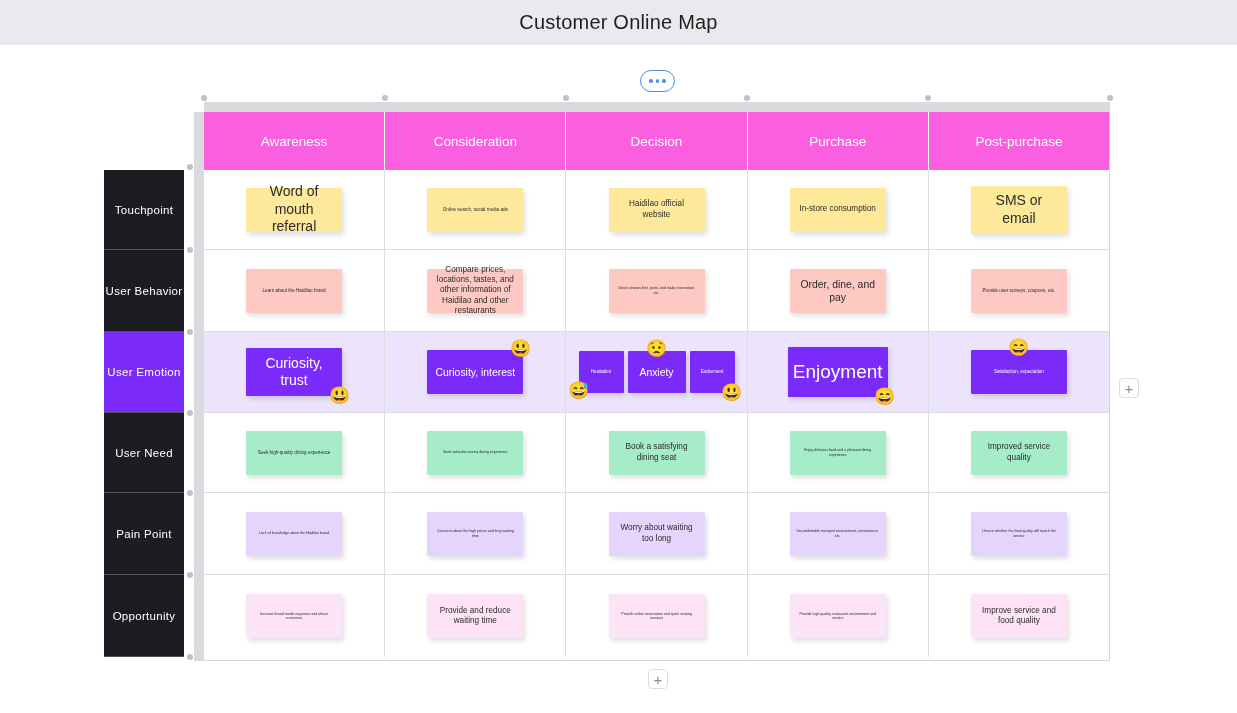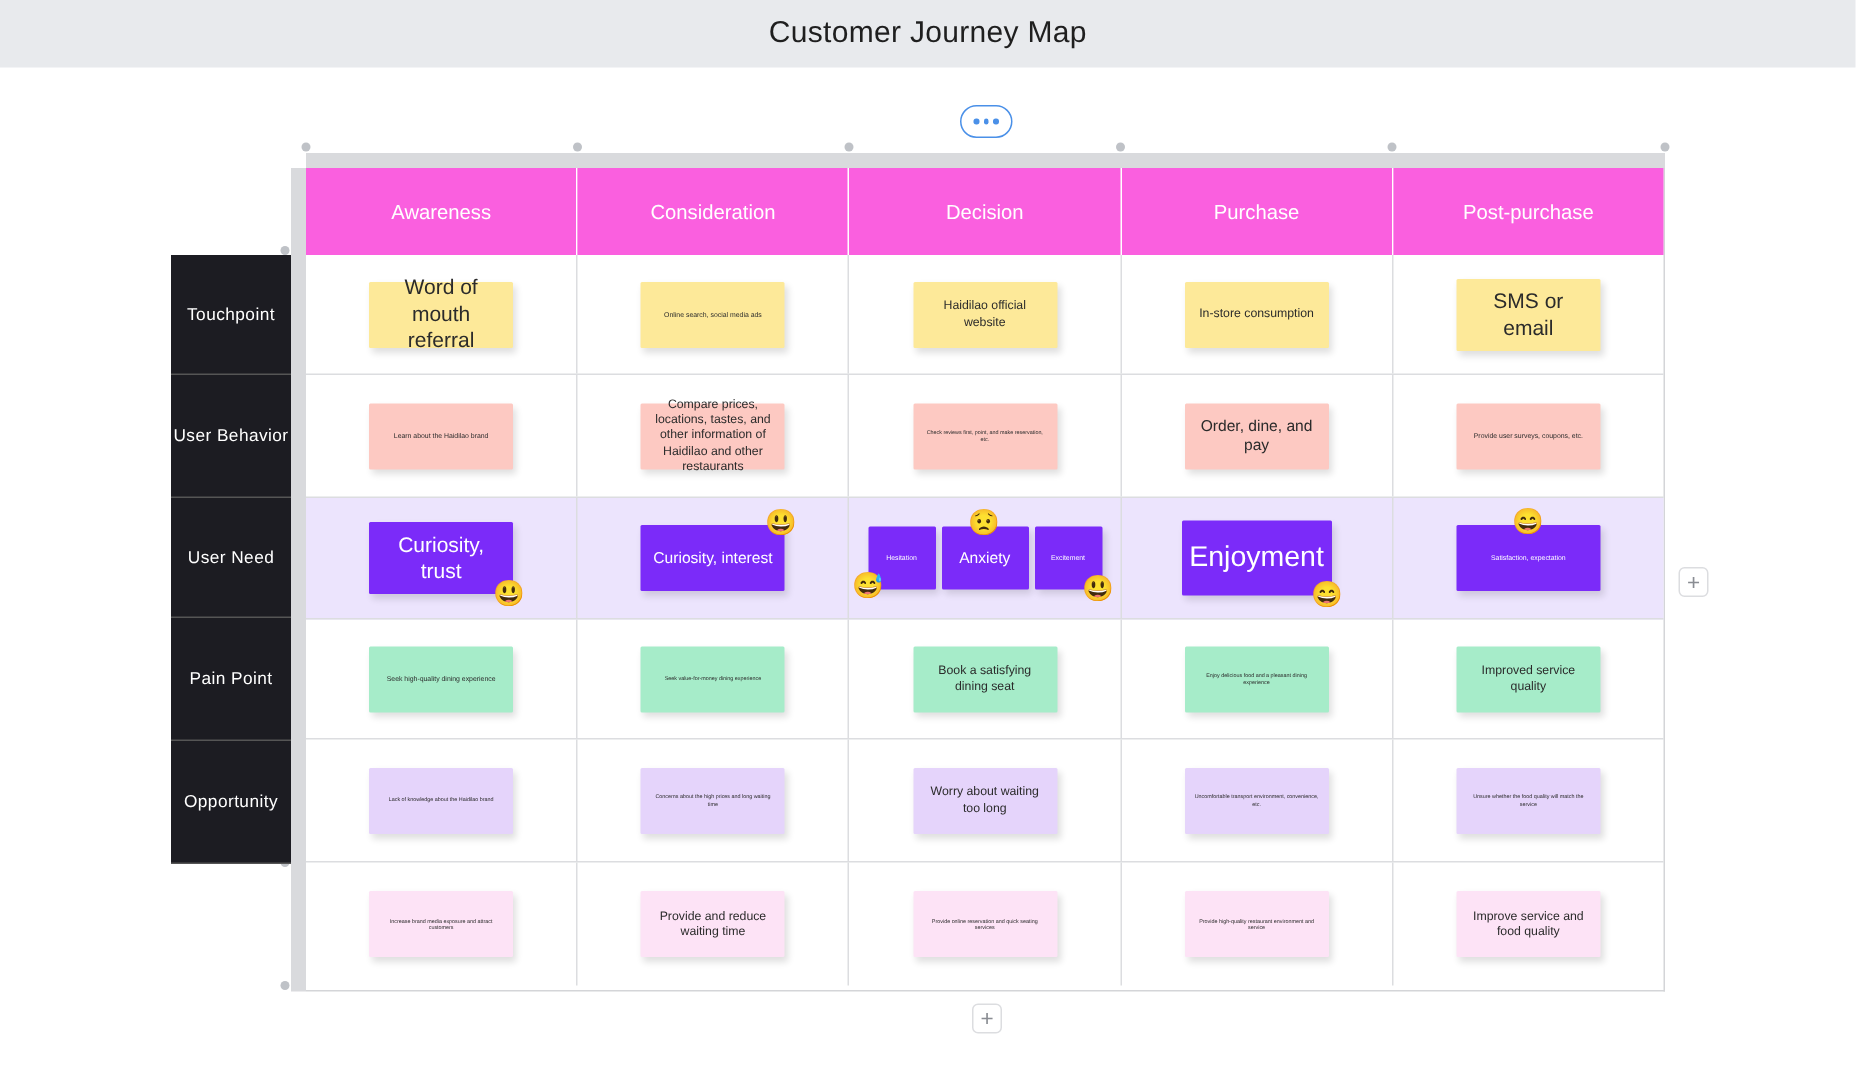--- a/index.html
+++ b/index.html
@@ -75,21 +75,21 @@
     border-right: 1px solid #dcdde0;
     display: flex; align-items: center; justify-content: center;
     position: relative;
   }
   .cell:last-child { border-right: none; }
 
   .row-emotion { background: #ece4fd; }
 
   
   .labels {
-    position: absolute; left: 114px; top: 170px; width: 80px;
+    position: absolute; left: 104px; top: 170px; width: 80px;
   }
   .label-cell {
     background: #1c1c22;
     color: #ffffff;
     display: flex; align-items: center; justify-content: center;
     font-size: 11.5px; letter-spacing: .3px;
     border-bottom: 1px solid #555;
   }
   .label-cell.active { background: #7b2bf9; }
 
@@ -127,21 +127,21 @@
     color: #8a8d93; font-size: 15px; line-height: 1;
     cursor: pointer;
   }
   #plus-right { left: 1119px; top: 378px; }
   #plus-bottom { left: 648px; top: 669px; }
 </style>
 </head>
 <body>
 
 <div class="titlebar">
-  <div class="title">Customer Journey Map</div>
+  <div class="title">Customer Online Map</div>
 </div>
 
 <div class="dots-pill">
   <i></i>
   <i></i>
   <i></i>
 </div>
 
 <div class="ruler-top"></div>
 <div class="ruler-left"></div>
@@ -423,20 +423,23 @@
     </div>
 </div>
 
 <div class="labels" id="row-labels">
     <div class="label-cell" style="height: 80px;">
       <span>Touchpoint</span>
     </div>
     <div class="label-cell" style="height: 82px;">
       <span>User  Behavior</span>
     </div>
+    <div class="label-cell active" style="height: 81px;">
+      <span>User  Emotion</span>
+    </div>
     <div class="label-cell" style="height: 80px;">
       <span>User  Need</span>
     </div>
     <div class="label-cell" style="height: 82px;">
       <span>Pain  Point</span>
     </div>
     <div class="label-cell" style="height: 82px;">
       <span>Opportunity</span>
     </div>
   </div>

